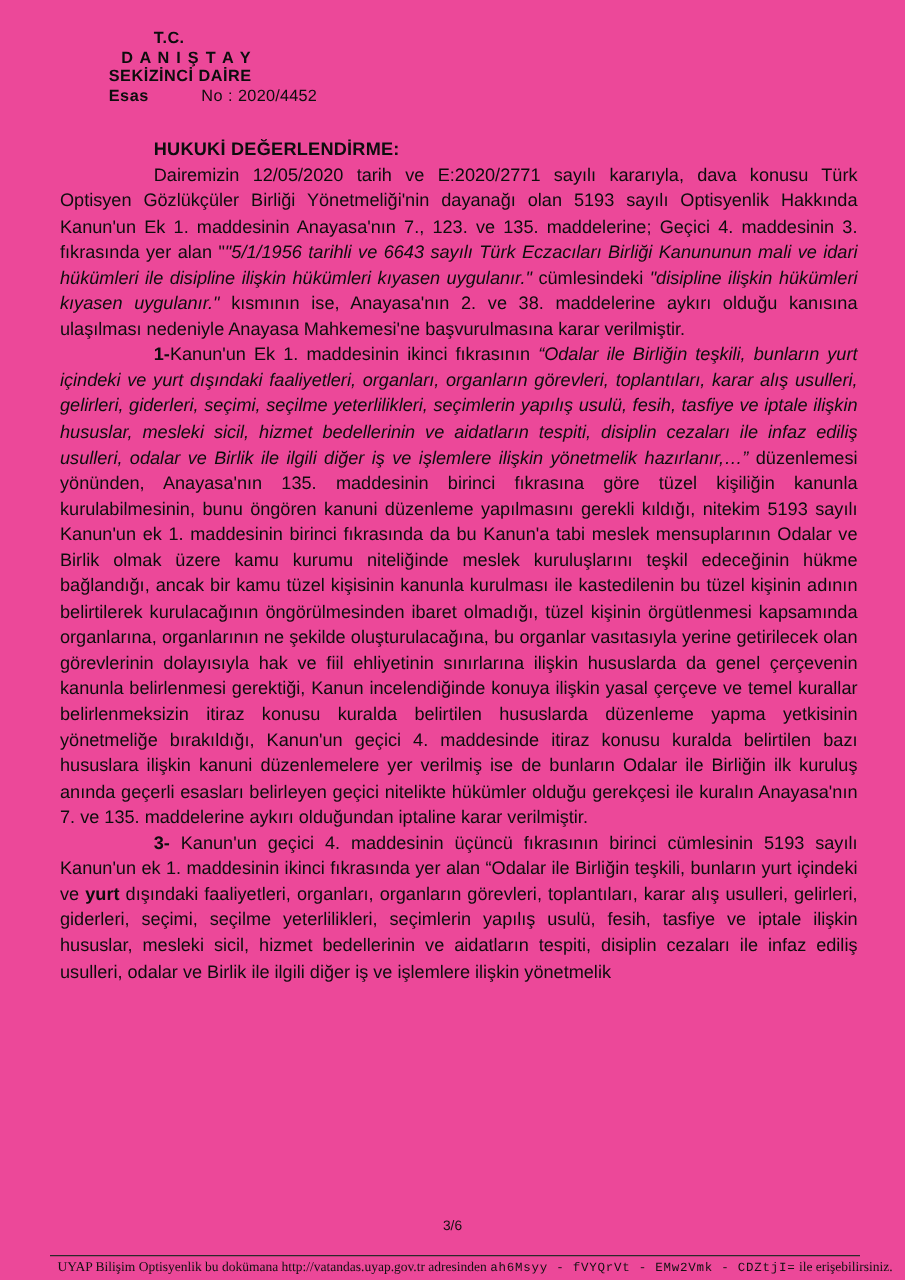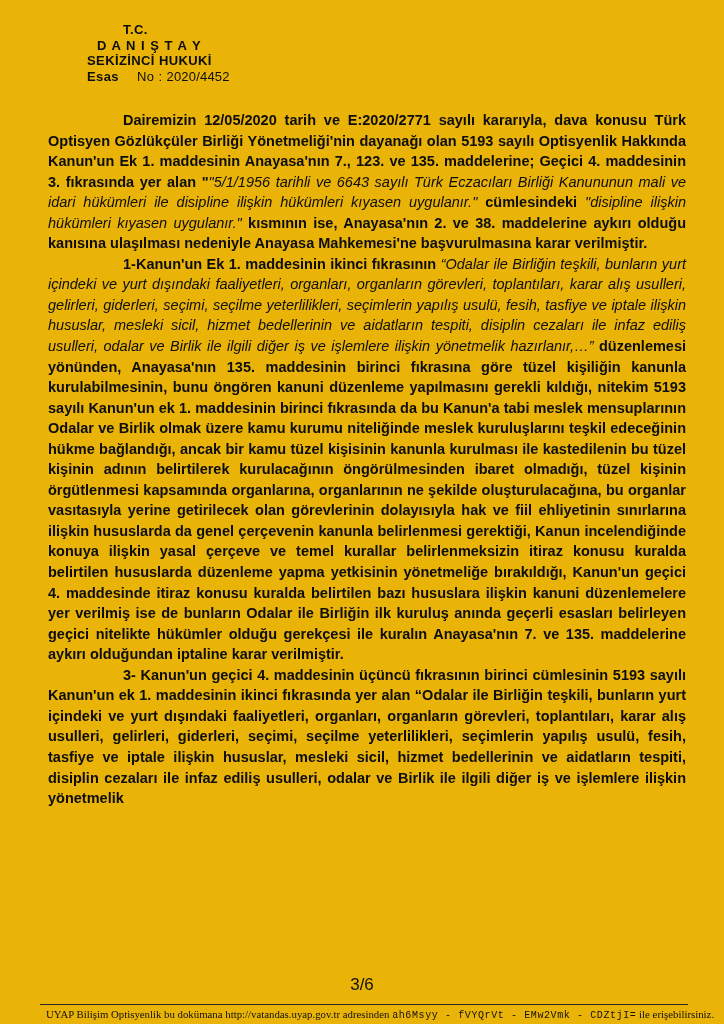--- a/index.html
+++ b/index.html
@@ -4,51 +4,51 @@
 <style>
   * { margin:0; padding:0; box-sizing:border-box; }
   html,body { width:724px; height:1024px; }
   body {
     background:#ffffff;
     color:#0d0d0d;
     font-family:"Liberation Sans", sans-serif;
     position:relative;
     overflow:hidden;
   }
-  .page { position:absolute; inset:0; background:#eab308; }
+  .page { position:absolute; inset:0; background:#ec4899; }
 
   
   .doc-header {
     position:absolute; left:87px; top:22px;
     font-weight:bold; font-size:13px; line-height:15.5px;
     letter-spacing:0.4px; white-space:nowrap;
   }
   .doc-header .tc { margin-left:36px; }
   .doc-header .court { letter-spacing:1px;margin-left:10px; }
   .esas-line { font-size:13px; }
-  .esas-label { font-weight:bold; display:inline-block; width:50px; }
+  .esas-label { font-weight:bold; display:inline-block; width:74px; }
   .no-label { font-weight:normal; }
   .esas-value { font-weight:normal; letter-spacing:0.2px; }
 
   
   .body-text {
     position:absolute; left:48px; top:110px; width:638px;
     font-size:14.5px; line-height:20.55px;
     text-align:justify;
   }
   .section-title { font-weight:bold; text-indent:75px; letter-spacing:0.2px; }
   .para { text-indent:75px; margin:0; }
-  .normal { font-style:normal; font-weight:bold;margin-top:24px; }
+  .normal { font-style:normal; font-weight:normal;margin-top:24px; }
   .italic { font-style:italic; }
   .bold { font-weight:bold; }
 
   
   .page-number {
     position:absolute; top:975px; left:0; width:724px;
-    text-align:center; font-size:17px; color:#111;
+    text-align:center; font-size:11px; color:#111;
   }
   .footer-rule {
     position:absolute; top:1004px; left:40px; width:648px;
     border-top:1.6px solid #2a2a2a; height:0;
   }
   .footer-line {
     position:absolute; top:1008px; left:46px; width:660px;
     font-family:"Liberation Serif", serif; font-size:10.8px;
     white-space:nowrap; color:#111;
   }
@@ -58,28 +58,29 @@
   }
 </style>
 </head>
 <body>
 
 <div class="page">
 
   <div class="doc-header">
     <div class="tc">T.C.</div>
     <div class="court">D A N I Ş T A Y</div>
-    <div class="chamber">SEKİZİNCİ HUKUKİ</div>
+    <div class="chamber">SEKİZİNCİ DAİRE</div>
     <div class="esas-line">
       <span class="esas-label">Esas</span><span class="no-label">No :</span>
       <span class="esas-value">2020/4452</span>
     </div>
   </div>
 
   <div class="body-text">
+    <div class="section-title">HUKUKİ DEĞERLENDİRME:</div>
 
   <p class="para"><span class="normal">Dairemizin 12/05/2020 tarih ve E:2020/2771 sayılı kararıyla, dava konusu Türk Optisyen Gözlükçüler Birliği Yönetmeliği'nin dayanağı olan 5193 sayılı Optisyenlik Hakkında Kanun'un Ek 1. maddesinin Anayasa'nın 7., 123. ve 135. maddelerine; Geçici 4. maddesinin 3. fıkrasında yer alan "</span><span class="italic">"5/1/1956 tarihli ve 6643 sayılı Türk Eczacıları Birliği Kanununun mali ve idari hükümleri ile disipline ilişkin hükümleri kıyasen uygulanır."</span><span class="normal"> cümlesindeki </span><span class="italic">"disipline ilişkin hükümleri kıyasen uygulanır."</span><span class="normal"> kısmının ise, Anayasa'nın 2. ve 38. maddelerine aykırı olduğu kanısına ulaşılması nedeniyle Anayasa Mahkemesi'ne başvurulmasına karar verilmiştir.</span></p>
       <p class="para"><span class="bold">1-</span><span class="normal">Kanun'un Ek 1. maddesinin ikinci fıkrasının </span><span class="italic">“Odalar ile Birliğin teşkili, bunların yurt içindeki ve yurt dışındaki faaliyetleri, organları, organların görevleri, toplantıları, karar alış usulleri, gelirleri, giderleri, seçimi, seçilme yeterlilikleri, seçimlerin yapılış usulü, fesih, tasfiye ve iptale ilişkin hususlar, mesleki sicil, hizmet bedellerinin ve aidatların tespiti, disiplin cezaları ile infaz ediliş usulleri, odalar ve Birlik ile ilgili diğer iş ve işlemlere ilişkin yönetmelik hazırlanır,…”</span><span class="normal"> düzenlemesi yönünden, Anayasa'nın 135. maddesinin birinci fıkrasına göre tüzel kişiliğin kanunla kurulabilmesinin, bunu öngören kanuni düzenleme yapılmasını gerekli kıldığı, nitekim 5193 sayılı Kanun'un ek 1. maddesinin birinci fıkrasında da bu Kanun'a tabi meslek mensuplarının Odalar ve Birlik olmak üzere kamu kurumu niteliğinde meslek kuruluşlarını teşkil edeceğinin hükme bağlandığı, ancak bir kamu tüzel kişisinin kanunla kurulması ile kastedilenin bu tüzel kişinin adının belirtilerek kurulacağının öngörülmesinden ibaret olmadığı, tüzel kişinin örgütlenmesi kapsamında organlarına, organlarının ne şekilde oluşturulacağına, bu organlar vasıtasıyla yerine getirilecek olan görevlerinin dolayısıyla hak ve fiil ehliyetinin sınırlarına ilişkin hususlarda da genel çerçevenin kanunla belirlenmesi gerektiği, Kanun incelendiğinde konuya ilişkin yasal çerçeve ve temel kurallar belirlenmeksizin itiraz konusu kuralda belirtilen hususlarda düzenleme yapma yetkisinin yönetmeliğe bırakıldığı, Kanun'un geçici 4. maddesinde itiraz konusu kuralda belirtilen bazı hususlara ilişkin kanuni düzenlemelere yer verilmiş ise de bunların Odalar ile Birliğin ilk kuruluş anında geçerli esasları belirleyen geçici nitelikte hükümler olduğu gerekçesi ile kuralın Anayasa'nın 7. ve 135. maddelerine aykırı olduğundan iptaline karar verilmiştir.</span></p>
       <p class="para"><span class="bold">3-</span><span class="normal"> Kanun'un geçici 4. maddesinin üçüncü fıkrasının birinci cümlesinin 5193 sayılı Kanun'un ek 1. maddesinin ikinci fıkrasında yer alan “Odalar ile Birliğin teşkili, bunların yurt içindeki ve </span><span class="bold">yurt</span><span class="normal"> dışındaki faaliyetleri, organları, organların görevleri, toplantıları, karar alış usulleri, gelirleri, giderleri, seçimi, seçilme yeterlilikleri, seçimlerin yapılış usulü, fesih, tasfiye ve iptale ilişkin hususlar, mesleki sicil, hizmet bedellerinin ve aidatların tespiti, disiplin cezaları ile infaz ediliş usulleri, odalar ve Birlik ile ilgili diğer iş ve işlemlere ilişkin yönetmelik</span></p>
     </div>
 
   <div class="page-number">3/6</div>
   <div class="footer-rule"></div>
   <div class="footer-line">
     <span>UYAP Bilişim Optisyenlik bu dokümana http://vatandas.uyap.gov.tr adresinden </span><span class="code">ah6Msyy - fVYQrVt - EMw2Vmk - CDZtjI=</span><span> ile erişebilirsiniz.</span>

